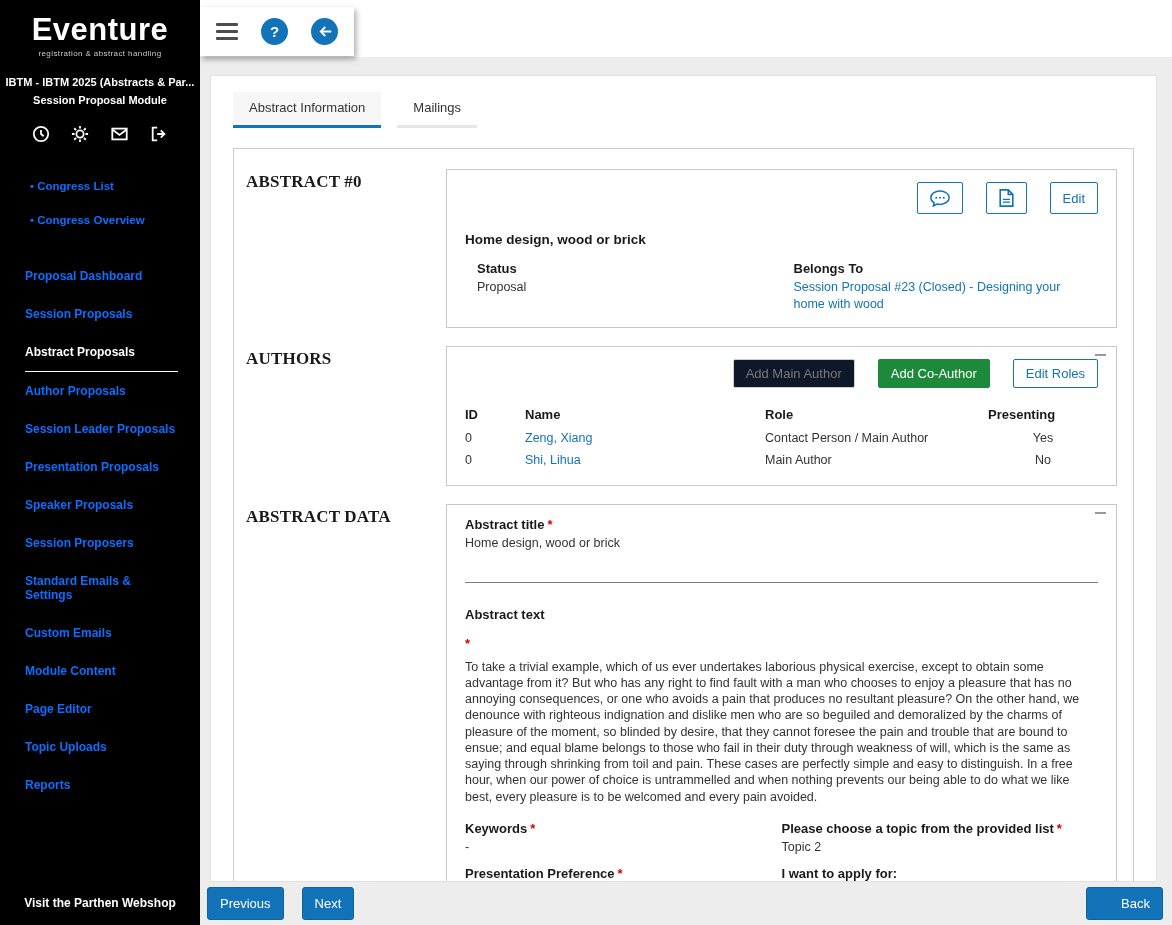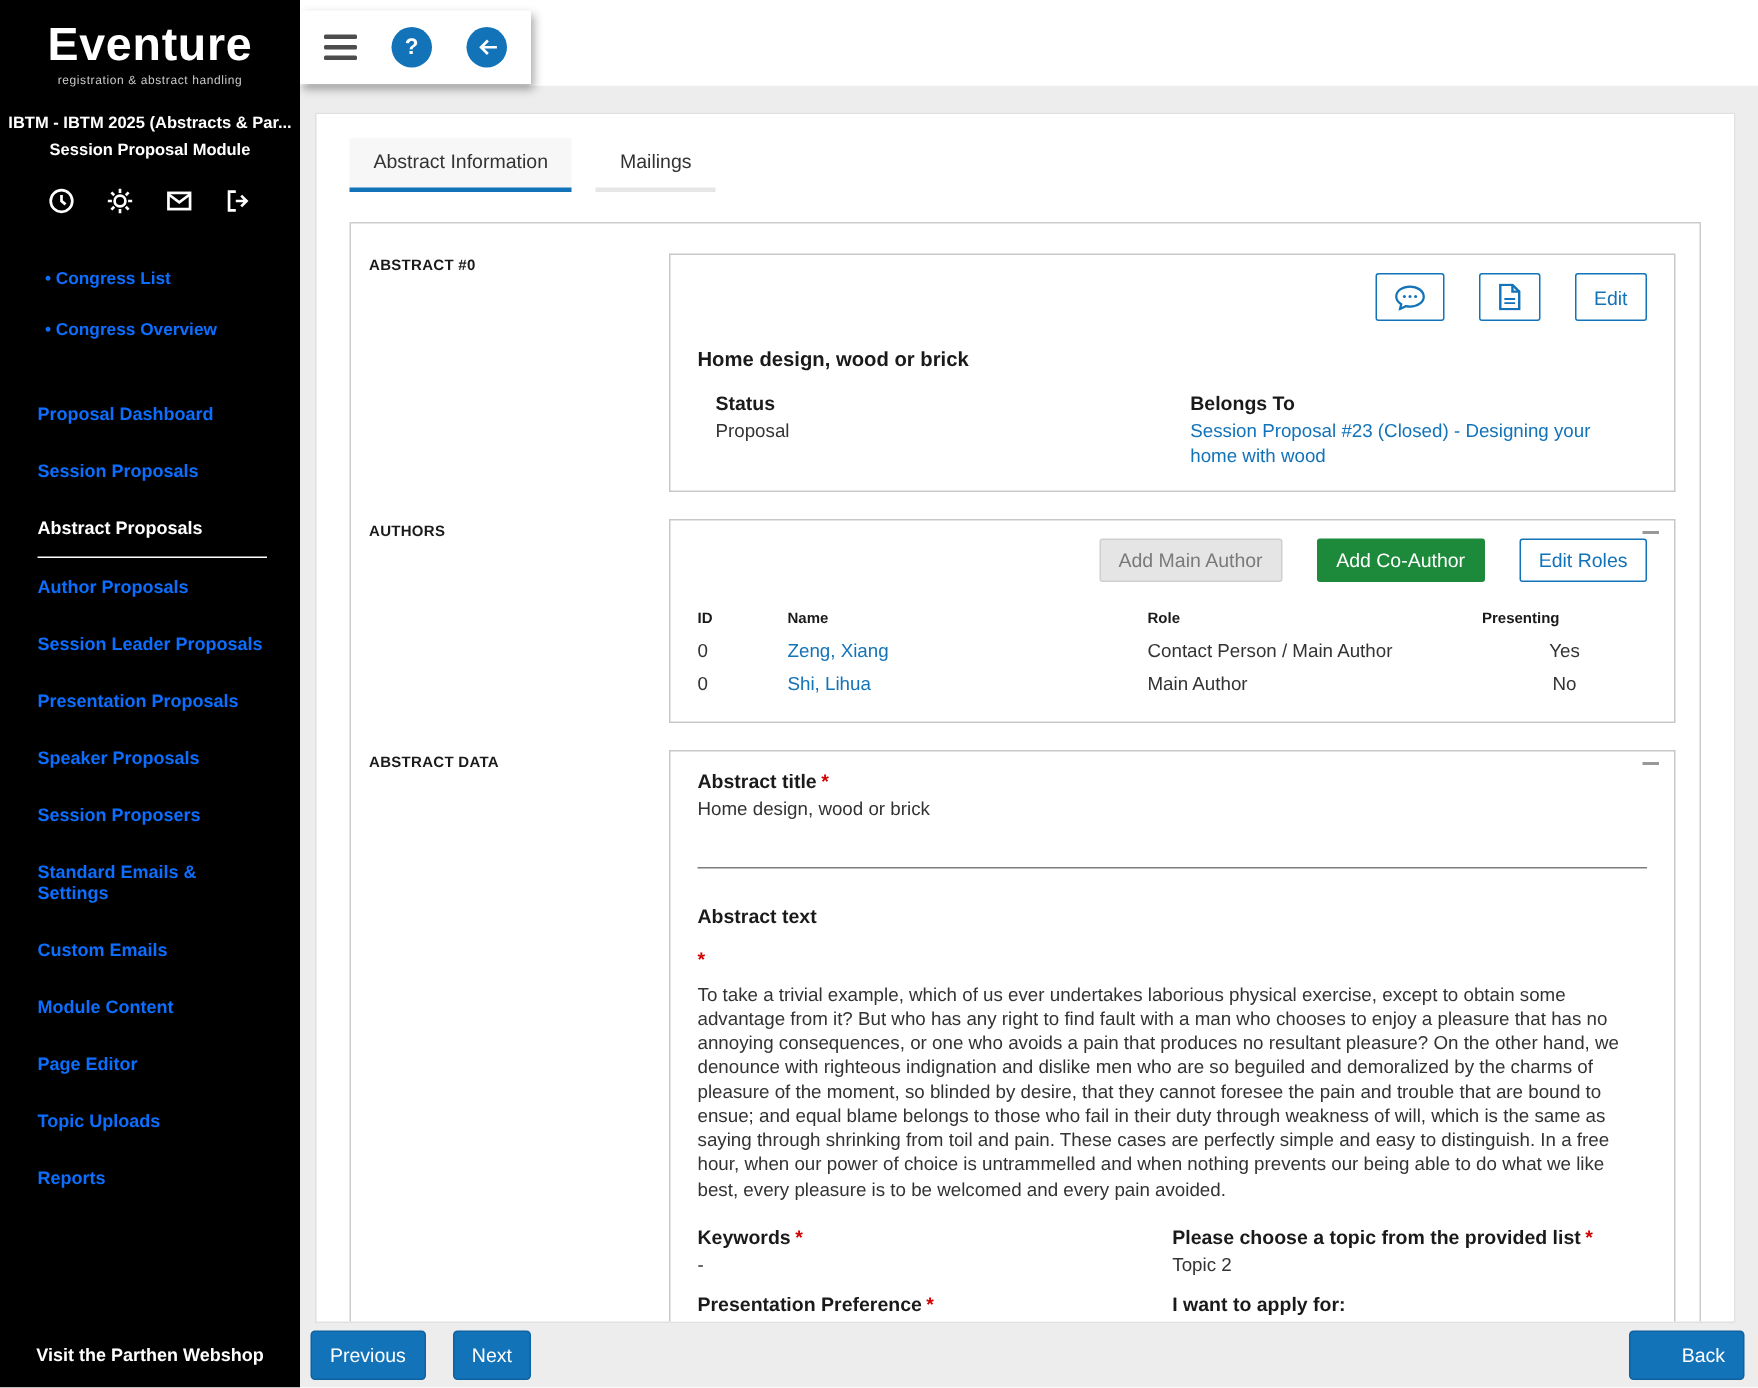--- a/index.html
+++ b/index.html
@@ -39,44 +39,44 @@
 
   .content { flex:1; background:#ededed; padding:18px 15px 0 10px; overflow:hidden; }
   .card { background:#fff; border:1px solid #e0e0e0; height:100%; overflow:hidden; padding-top:16px; }
 
   .tabs { display:flex; gap:16px; padding-left:22px; }
   .tab { font-size:13px; color:#333; padding:8px 16px 10px; border-bottom:3px solid #e6e6e6; cursor:pointer; }
   .tab.active { background:#f7f7f7; border-bottom-color:#1273b8; }
 
   .form-wrap { border:1px solid #ccc; margin:20px 22px 0 22px; padding:20px 16px 30px 12px; }
   .form-row { display:flex; margin-bottom:18px; }
-  .row-label { width:200px; min-width:200px; font-size:10px; font-weight:bold; color:#1a1a1a; padding-top:3px; letter-spacing:.2px; }
+  .row-label { width:200px; min-width:200px; font-size:17px; font-weight:bold; color:#1a1a1a; padding-top:3px; letter-spacing:.2px;font-family:Liberation Serif, serif; }
   .panel { flex:1; border:1px solid #c8c8c8; padding:12px 18px 14px; position:relative; min-width:0; background:#fff; }
 
   .collapse-dash { position:absolute; top:7px; right:10px; cursor:pointer; }
   .collapse-dash::after { content:""; display:block; width:11px; height:2px; background:#999; }
 
   .btn-row { display:flex; justify-content:flex-end; gap:23px; }
   .btn { font-size:13px; padding:6px 12px; border-radius:2px; cursor:pointer; border:1px solid transparent; font-family:inherit; display:flex; align-items:center; }
   .btn-outline { background:#fff; border-color:#1273b8; color:#1273b8; }
   .btn-green { background:#1d8a3b; border-color:#1d8a3b; color:#fff; }
-  .btn-disabled { background:#e5e5e5; border-color:#cfcfcf; color:#7a7a7a; cursor:default; }
+  .btn-disabled { background:#0f172a; border-color:#cfcfcf; color:#7a7a7a; cursor:default; }
   .icon-btn svg { display:block; }
 
   .abs-title { font-weight:bold; font-size:13.5px; margin-top:18px; color:#1a1a1a; }
   .info-cols { display:flex; margin-top:14px; }
   .info-col { width:50%; min-width:0; padding-right:14px;margin-left:12px; }
   .f-label { font-weight:bold; font-size:13px; color:#1a1a1a; }
   .f-value { font-size:12.5px; color:#333; margin-top:3px; line-height:1.35; }
   a.link { color:#1273b8; text-decoration:none; cursor:pointer; }
   .req { color:#d40000; margin-left:3px; font-weight:bold; }
   .req-line { color:#d40000; font-weight:bold; font-size:13px; margin:14px 0 6px; }
 
   table.authors { width:100%; border-collapse:collapse; margin-top:14px; font-size:12.5px; }
-  table.authors th { text-align:left; padding:5px 0; color:#1a1a1a; font-size:10px; }
+  table.authors th { text-align:left; padding:5px 0; color:#1a1a1a; font-size:13px; }
   table.authors td { padding:4px 0; color:#333; }
   .col-id { width:60px; }
   .col-name { width:240px; }
   .col-presenting { width:110px; }
   .col-center { text-align:center; }
 
   .input-line { border-bottom:1px solid #7d7d7d; margin-top:30px; cursor:text; }
   .mt24 { margin-top:24px; }
   .para { font-size:12.5px; color:#333; line-height:1.3; margin-top:8px; }
   .grid2 { display:flex; flex-wrap:wrap; margin-top:16px; }

